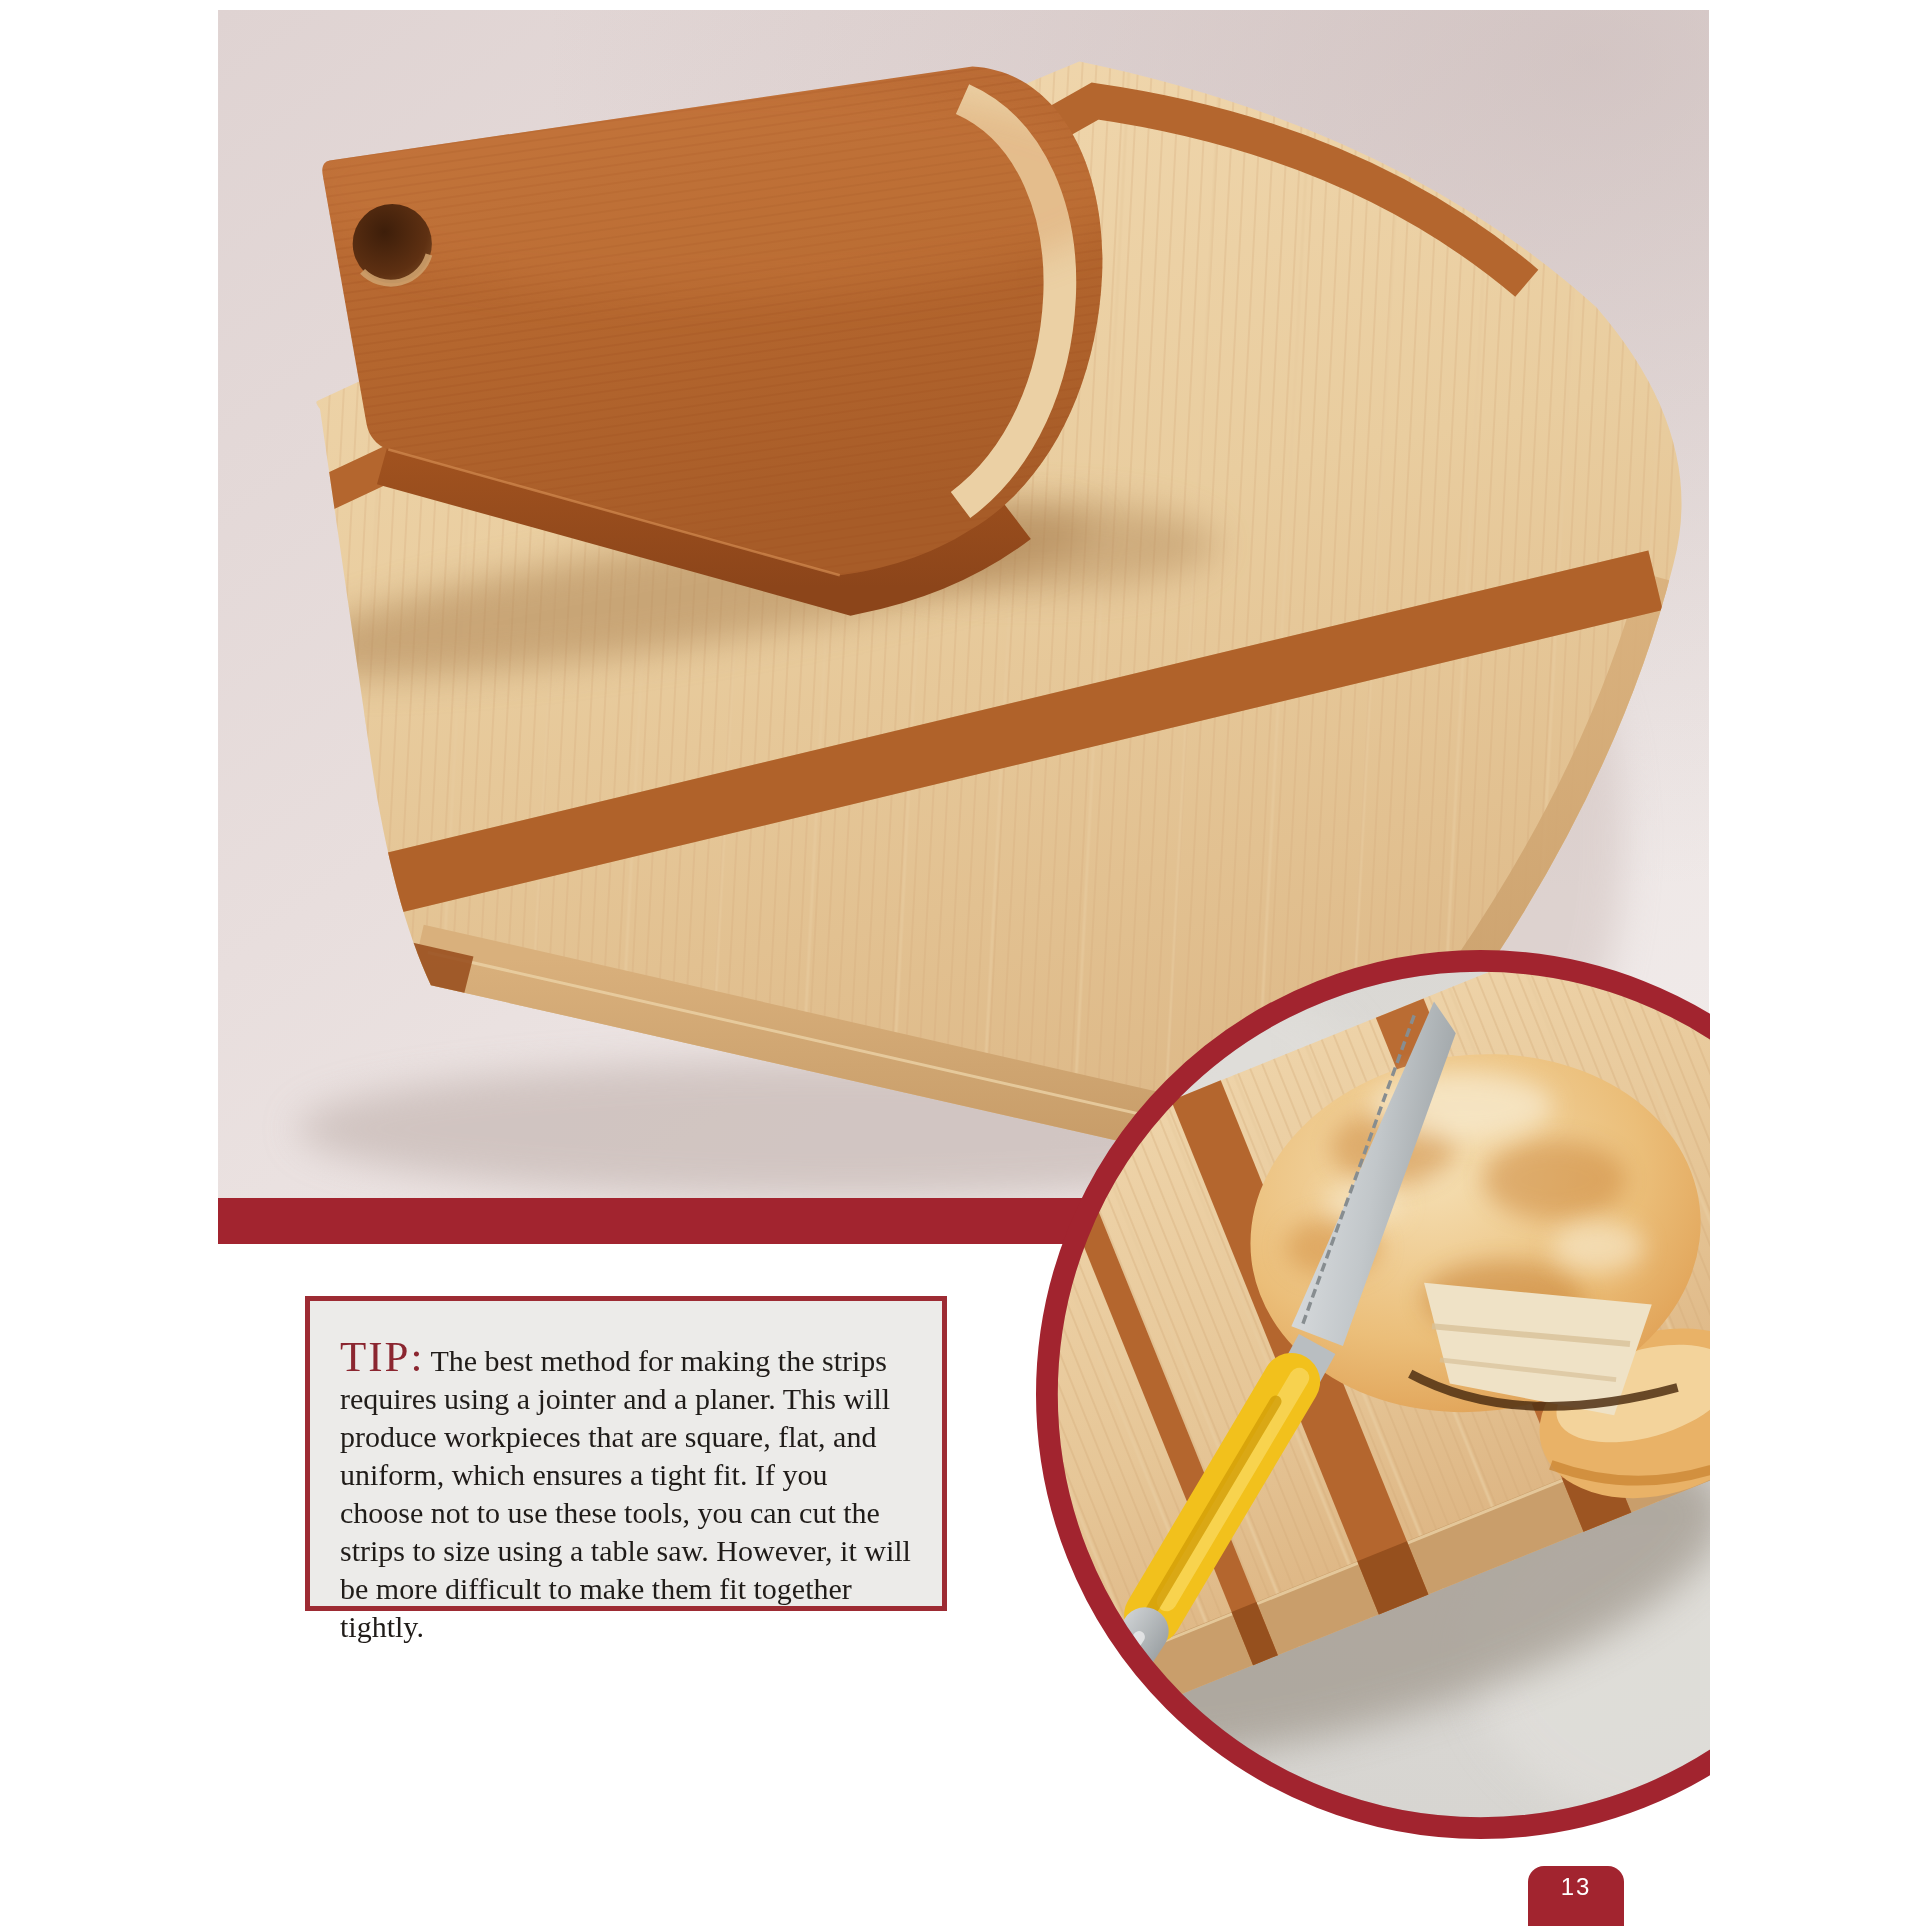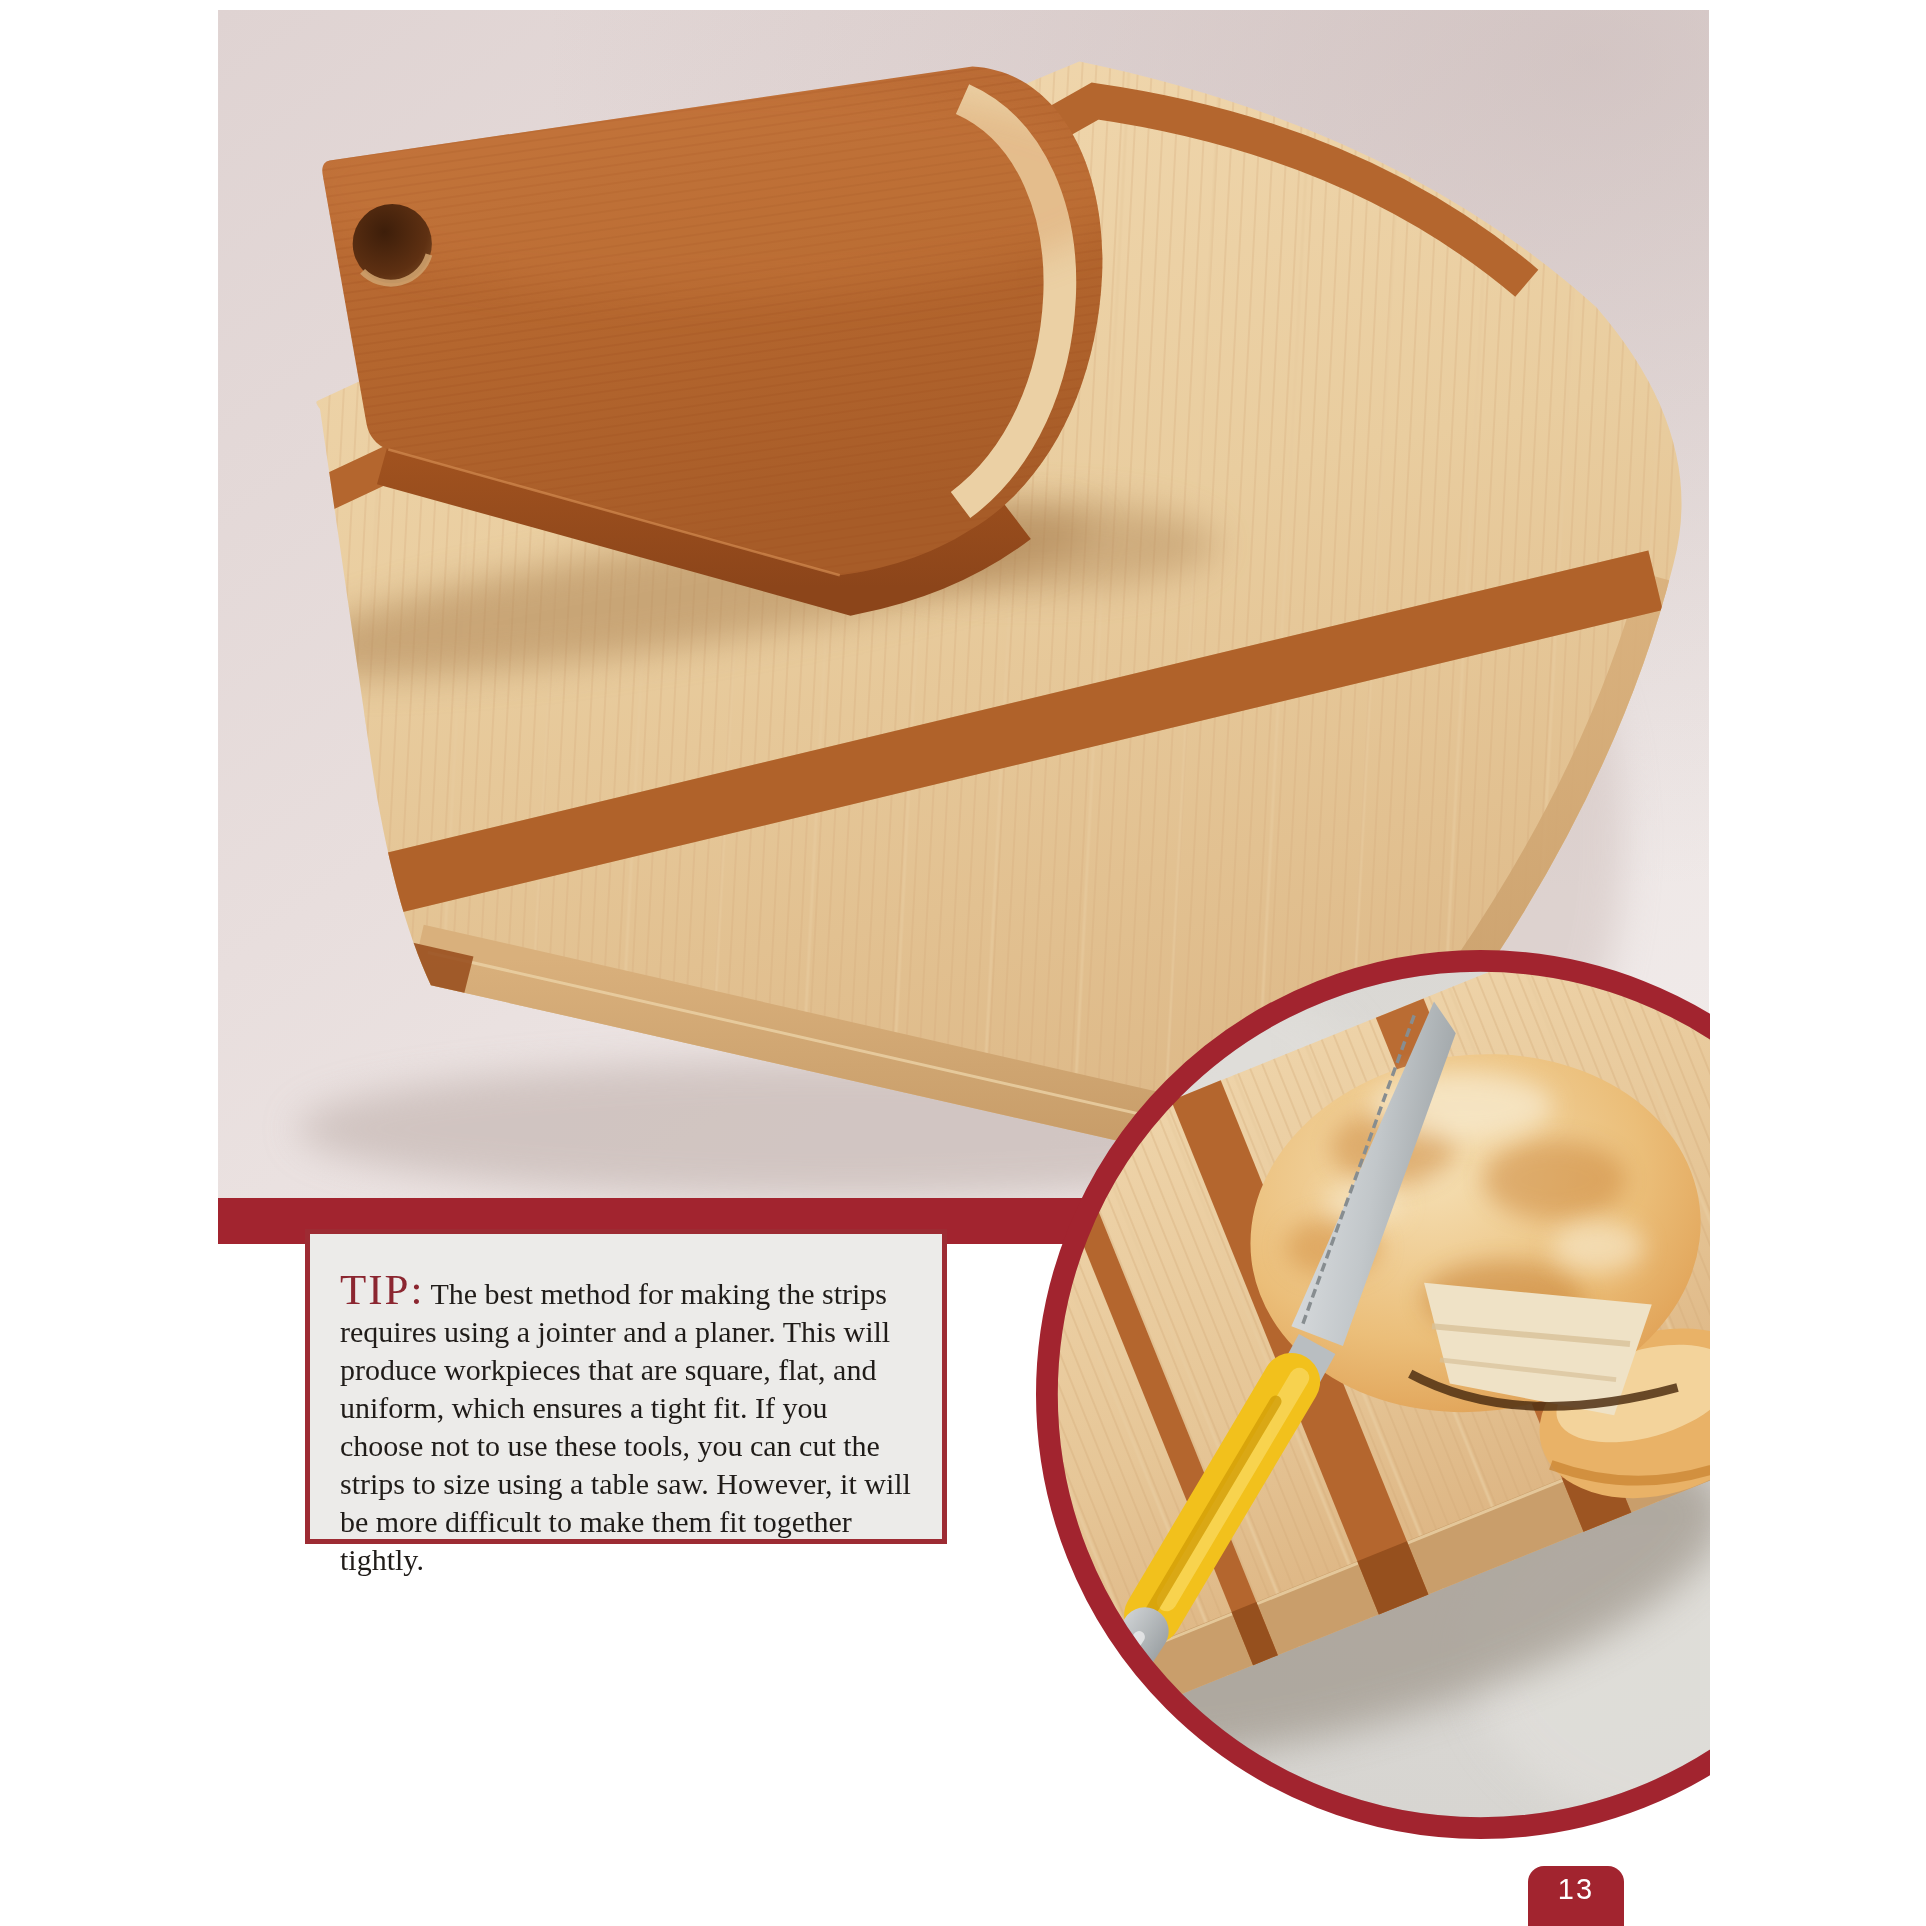--- a/index.html
+++ b/index.html
@@ -13,21 +13,21 @@
   .main-photo{
     position:absolute;left:218px;top:10px;width:1491px;height:1188px;
     z-index:1;
   }
   .red-band{
     position:absolute;left:218px;top:1198px;width:1491px;height:46px;
     background:#A2242F;
     z-index:2;
   }
   .tip-box{
-    position:absolute;left:305px;top:1229px;width:642px;height:315px;
+    position:absolute;left:305px;top:1296px;width:642px;height:315px;
     box-sizing:border-box;
     background:#ECEBE9;
     border:5px solid #9D2B33;
     padding:34px 28px 0 30px;
     z-index:3;
   }
   .tip-text{
     font-size:30px;line-height:38px;color:#201C19;
     text-align:left;
   }
@@ -49,21 +49,21 @@
     background:#A2242F;
     border-radius:16px 16px 0 0;
     z-index:3;
     text-align:center;
   }
   .page-number{
     display:inline-block;
     margin-top:7px;
     color:#ffffff;
     font-family:"Liberation Sans", sans-serif;
-    font-size:29px;
+    font-size:24px;
     letter-spacing:2px;
   }
 </style>
 </head>
 <body>
 
 <div class="page">
 
   <div class="main-photo">
     <svg width="1491" height="1188" viewBox="0 0 1506 1200">

